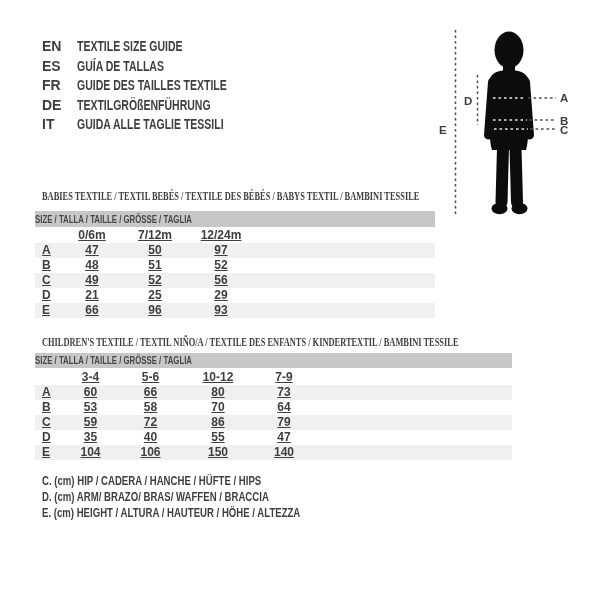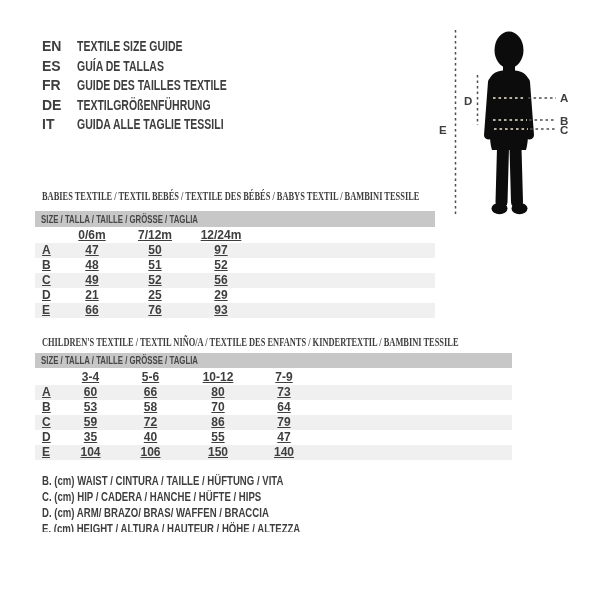--- a/index.html
+++ b/index.html
@@ -13,21 +13,21 @@
   .sx68{transform:scaleX(0.68);}
 
   
   .lang-block{left:42px;top:37px;font-size:14px;}
   .lang-row{display:flex;height:19.5px;line-height:19.5px;}
   .lang-code{width:35px;}
   .lang-label{white-space:nowrap;}
 
   
   .size-table{left:35px;}
-  .bar{background:#c7c7c7;padding-left:6px;font-size:11.5px;color:#474747;}
+  .bar{background:#c7c7c7;padding-left:0;font-size:11.5px;color:#474747;}
   .bar-babies{height:16px;line-height:16px;margin-bottom:1px;}
   .bar-children{height:15px;line-height:15px;margin-bottom:2px;}
   .grid-babies{display:grid;grid-template-columns:28px 58px 68px 64px 1fr;}
   .grid-children{display:grid;grid-template-columns:28px 55px 65px 70px 62px 1fr;}
   .trow{height:15px;line-height:15px;font-size:12px;text-decoration:underline;}
   .trow .cell{text-align:center;}
   .trow .rlabel{text-align:left;padding-left:7px;}
   .stripe{background:#f0f0f0;}
   .section-title{font-size:12px;line-height:12px;font-family:Liberation Serif, serif;}
 
@@ -143,21 +143,21 @@
     <div class="trow grid-babies">
       <span class="rlabel">D</span>
       <span class="cell">21</span>
       <span class="cell">25</span>
       <span class="cell">29</span>
       <span></span>
     </div>
     <div class="trow grid-babies stripe">
       <span class="rlabel">E</span>
       <span class="cell">66</span>
-      <span class="cell">76</span>
+      <span class="cell">96</span>
       <span class="cell">93</span>
       <span></span>
     </div>
   </div>
 
   <div class="abs section-title" style="left:42px;top:336px;">
     <span class="cond sx70">CHILDREN'S TEXTILE / TEXTIL NIÑO/A / TEXTILE DES ENFANTS / KINDERTEXTIL / BAMBINI TESSILE</span>
   </div>
   <div class="abs size-table" style="top:353px;width:477px;">
     <div class="bar bar-children">
@@ -208,23 +208,20 @@
       <span class="cell">104</span>
       <span class="cell">106</span>
       <span class="cell">150</span>
       <span class="cell">140</span>
       <span></span>
     </div>
   </div>
 
   <div class="abs legend">
     <div class="legend-line">
-      <span class="cond sx80">B. (cm) WAIST / CINTURA / TAILLE / HÜFTUNG / VITA</span>
-    </div>
-    <div class="legend-line">
       <span class="cond sx80">C. (cm) HIP / CADERA / HANCHE / HÜFTE / HIPS</span>
     </div>
     <div class="legend-line">
       <span class="cond sx80">D. (cm) ARM/ BRAZO/ BRAS/ WAFFEN / BRACCIA</span>
     </div>
     <div class="legend-line">
       <span class="cond sx80">E. (cm) HEIGHT / ALTURA / HAUTEUR / HÖHE / ALTEZZA</span>
     </div>
   </div>
 

